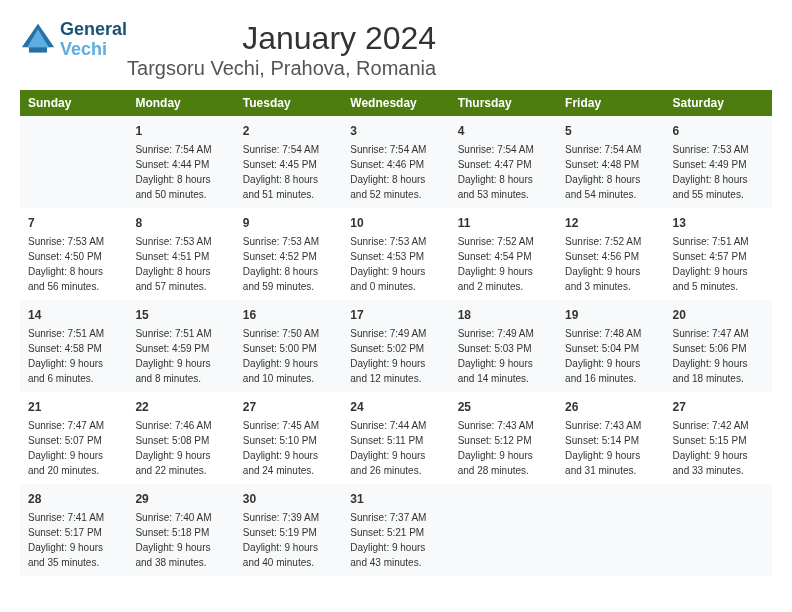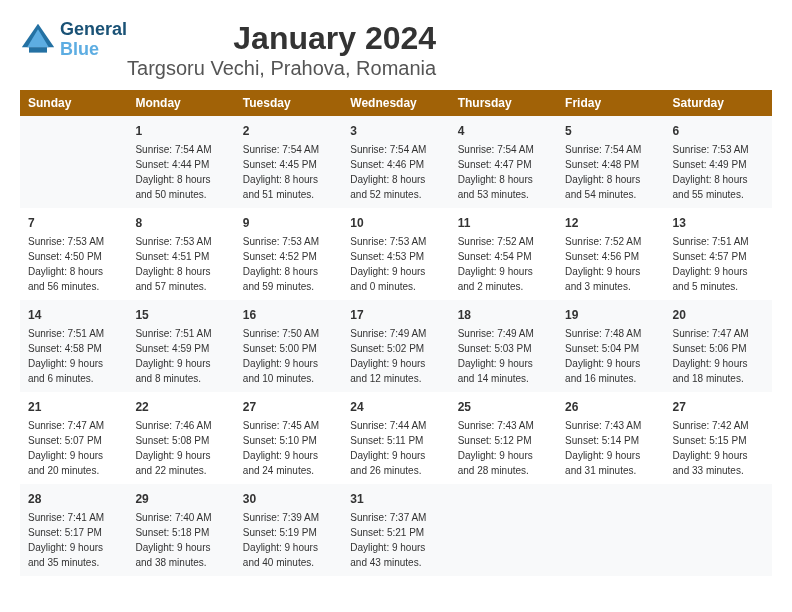--- a/index.html
+++ b/index.html
@@ -31,35 +31,35 @@
     }
     .logo-icon {
       width: 36px;
       height: 36px;
     }
     .title-block {
       text-align: right;
     }
     .title-block h1 {
       font-size: 32px;
-      font-weight: bold;
+      font-weight: normal;
       color: #333;
     }
     .title-block h2 {
       font-size: 20px;
       font-weight: normal;
       color: #555;
     }
     table {
       width: 100%;
       border-collapse: collapse;
       font-size: 11px;
     }
     thead tr {
-      background-color: #a16207;
+      background-color: #4d7c0f;
       color: #fff;
     }
     thead th {
       padding: 6px 8px;
       text-align: left;
       font-size: 12px;
       font-weight: bold;
     }
     tbody tr {
       vertical-align: top;
@@ -95,21 +95,21 @@
 
 <div class="header">
   <div class="logo">
     <svg class="logo-icon" viewBox="0 0 40 40">
       <polygon points="20,2 38,28 2,28" fill="#2471a3"></polygon>
       <polygon points="20,8 32,28 8,28" fill="#5dade2"></polygon>
       <rect x="10" y="28" width="20" height="6" fill="#2471a3"></rect>
     </svg>
     <div class="logo-text">
       <span>General</span><br>
-      <span style="color:#5dade2;">Blue</span>
+      <span style="color:#5dade2;">Vechi</span>
     </div>
   </div>
   <div class="title-block">
     <h1>January 2024</h1>
     <h2>Targsoru Vechi, Prahova, Romania</h2>
   </div>
 </div>
 
 <table>
   <thead>

